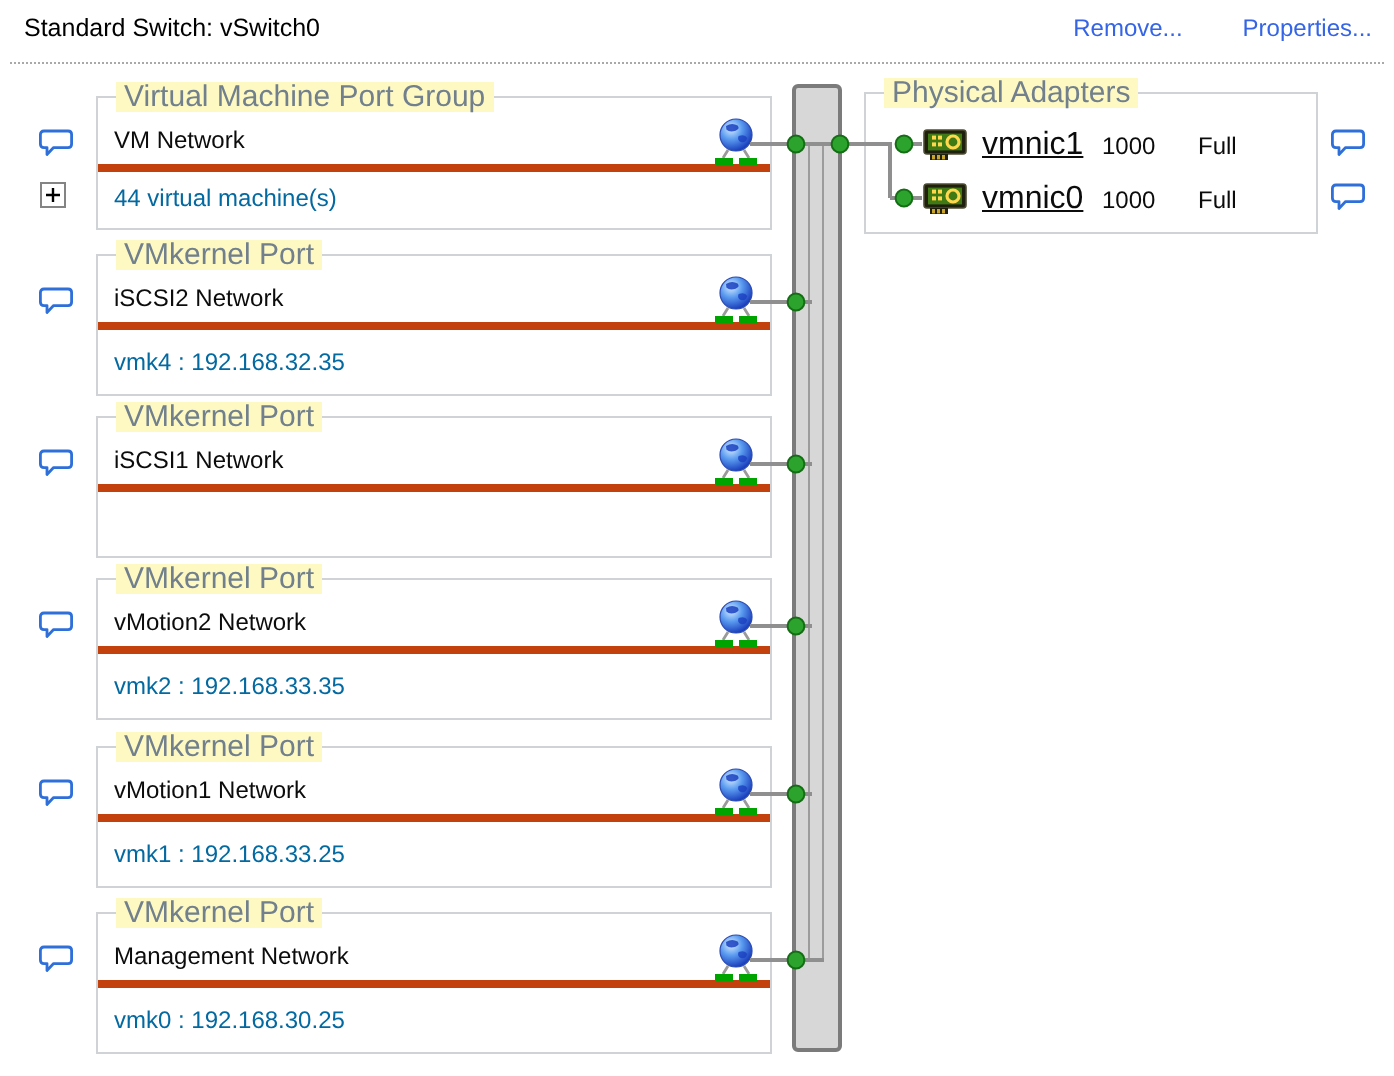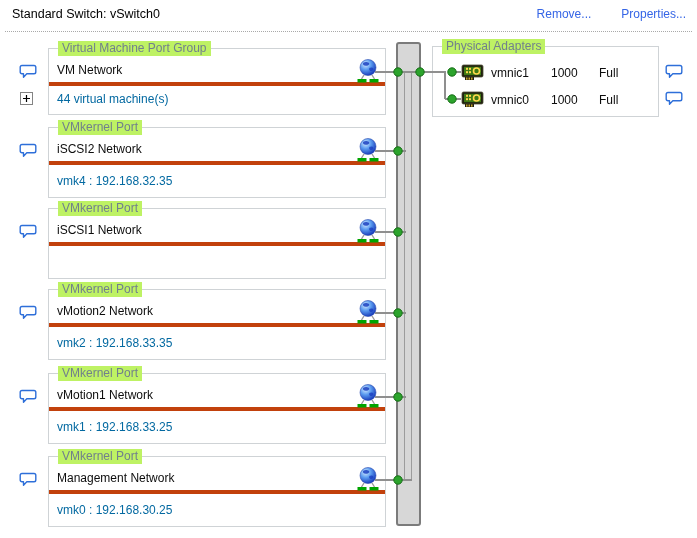--- a/index.html
+++ b/index.html
@@ -14,38 +14,38 @@
   .link { font-size:12px; color:#3565e6; cursor:pointer; white-space:nowrap; }
   .separator { position:absolute; left:5px; right:5px; top:31px; border-top:1.5px dotted #a9a9a9; }
   
   #stage { position:absolute; left:0; top:0; width:697px; height:538px; }
   
   .pg-box {
     position:absolute; left:48px; width:338px;
     border:1px solid #cfd3d6; background:transparent; padding-top:9px; z-index:2;
   }
   .legend {
-    position:absolute; top:-8px; left:9px; background:#bef264; padding:0 4px;
-    font-size:12px; line-height:15px; color:#71808c; white-space:nowrap;
+    position:absolute; top:-8px; left:9px; background:#fef9c3; padding:0 4px;
+    font-size:15px; line-height:15px; color:#71808c; white-space:nowrap;
   }
   .name-row { position:relative; height:28px; display:flex; align-items:center;
     padding-left:8px; border-bottom:4px solid #c2410c; }
   .pg-name { font-size:12px; color:#0c0c0c; white-space:nowrap; }
   .globe { position:absolute; right:6px; top:0px; width:22px; height:26px; }
   .detail-row { height:32px; display:flex; align-items:center; padding-left:8px; }
   .pg-box.vm .detail-row { height:26px; }
   .pg-detail { font-size:12px; color:#0369a1; white-space:nowrap; }
   
   .pa-box {
     position:absolute; left:432px; top:46px; width:227px; height:71px;
     border:1px solid #cfd3d6; background:transparent; padding-top:12px; z-index:2;
   }
   .ad-row { height:27px; display:flex; align-items:center; padding-left:28px; }
   .nic { width:24px; height:17px; display:inline-block; }
-  .ad-name { font-size:12px; color:#0c0c0c; width:60px; margin-left:6px; }
+  .ad-name { font-size:16px; color:#0c0c0c; width:60px; margin-left:6px;text-decoration:underline; }
   .ad-speed { font-size:12px; color:#0c0c0c; width:48px; }
   .ad-duplex { font-size:12px; color:#0c0c0c; }
   
   .bubble { position:absolute; width:18px; height:15px; z-index:2; cursor:pointer; }
   .expander { position:absolute; width:13px; height:13px; z-index:2; cursor:pointer; }
   
   #wires { position:absolute; left:0; top:0; z-index:3; pointer-events:none; }
 </style>
 </head>
 <body>

